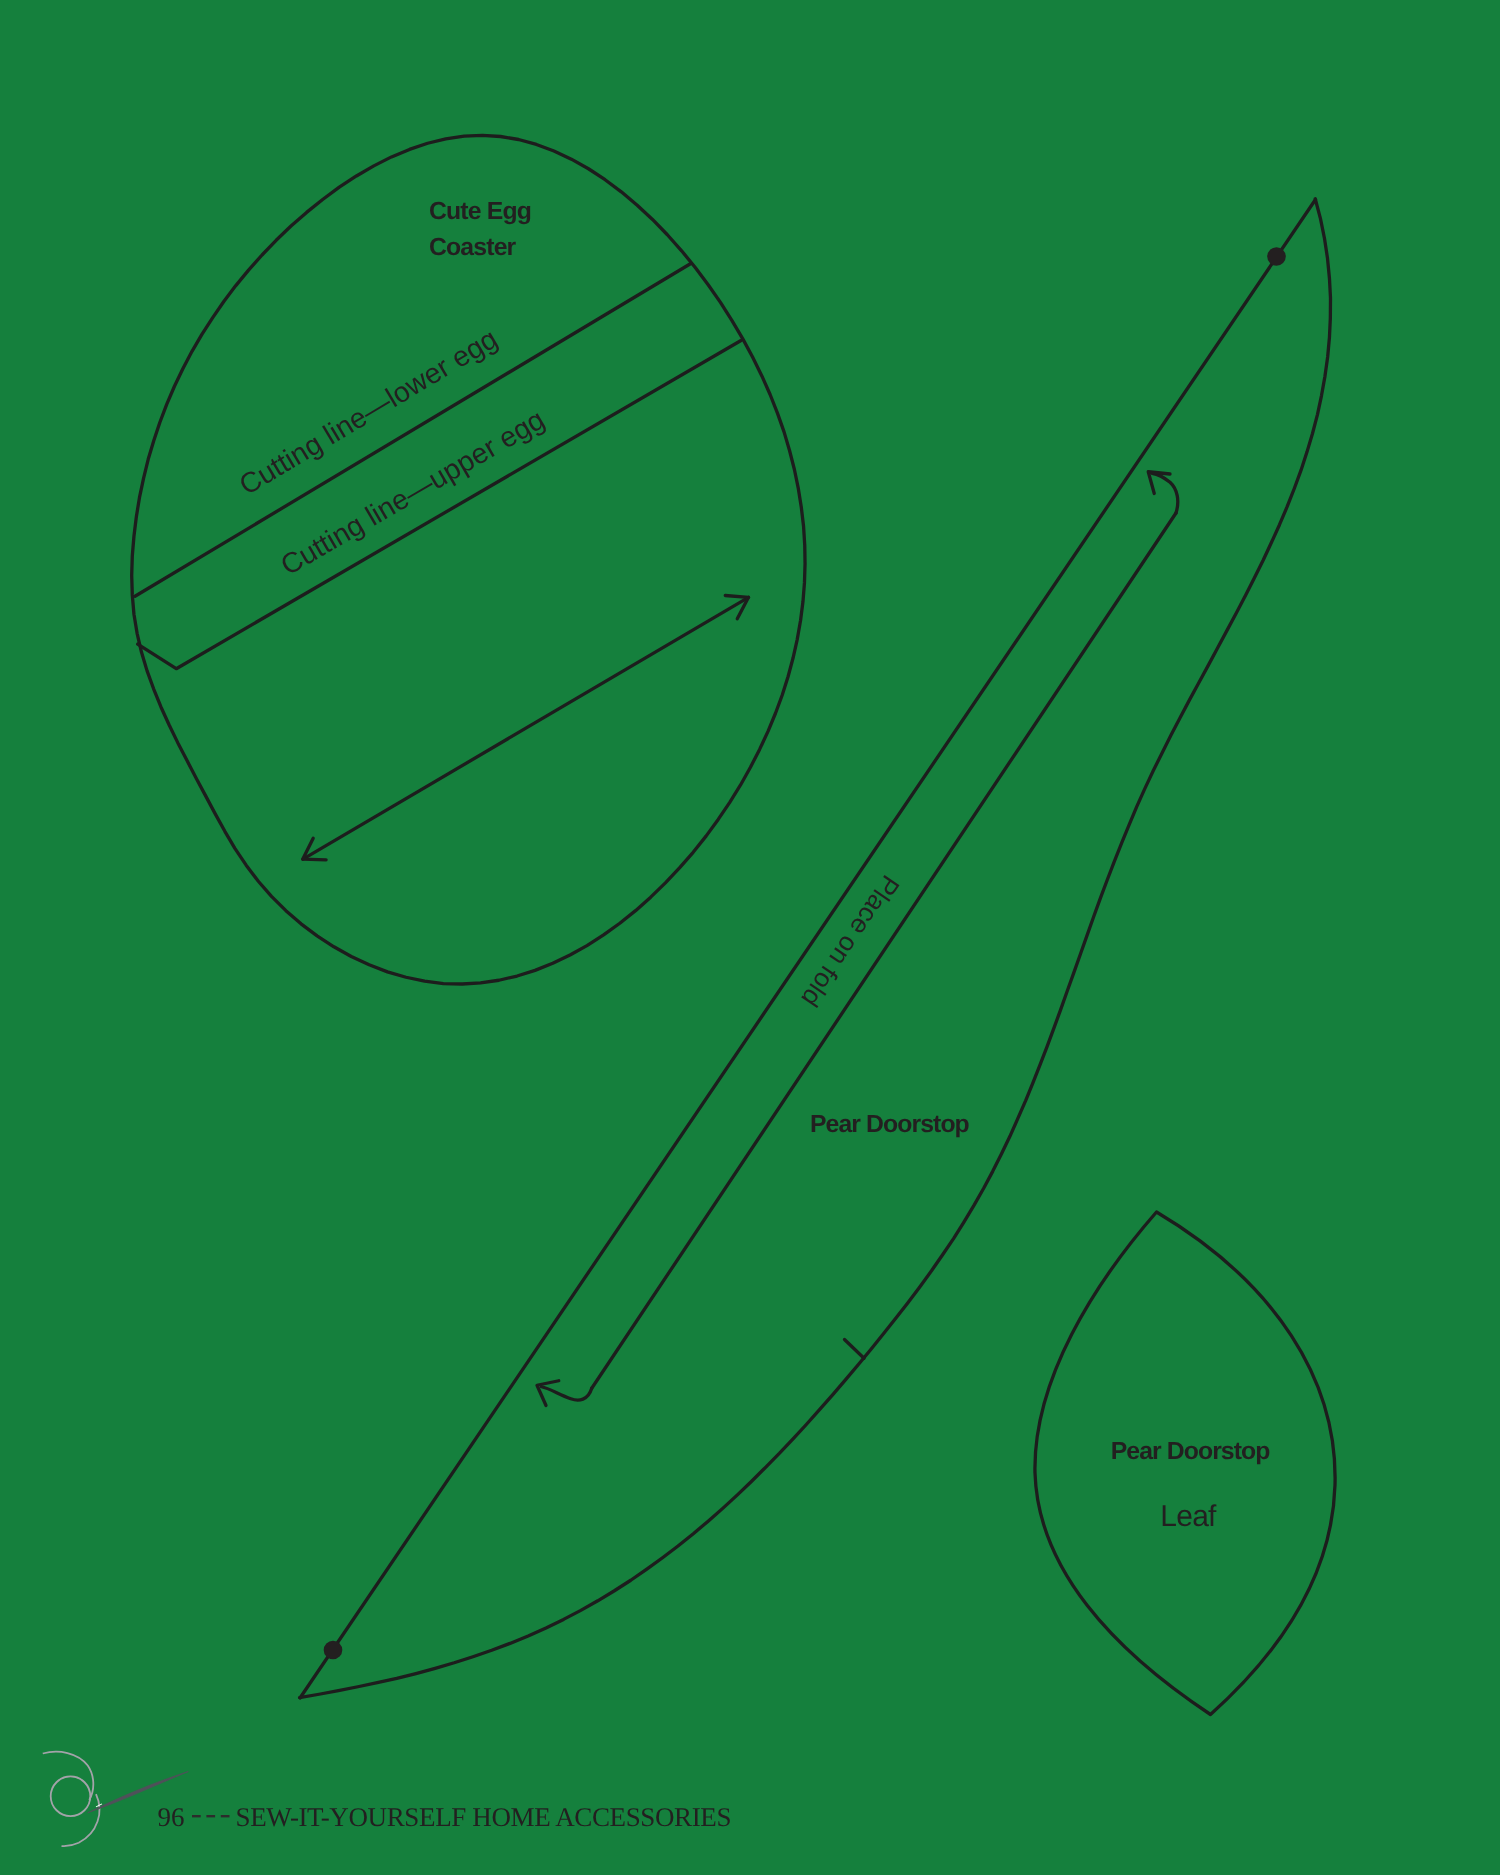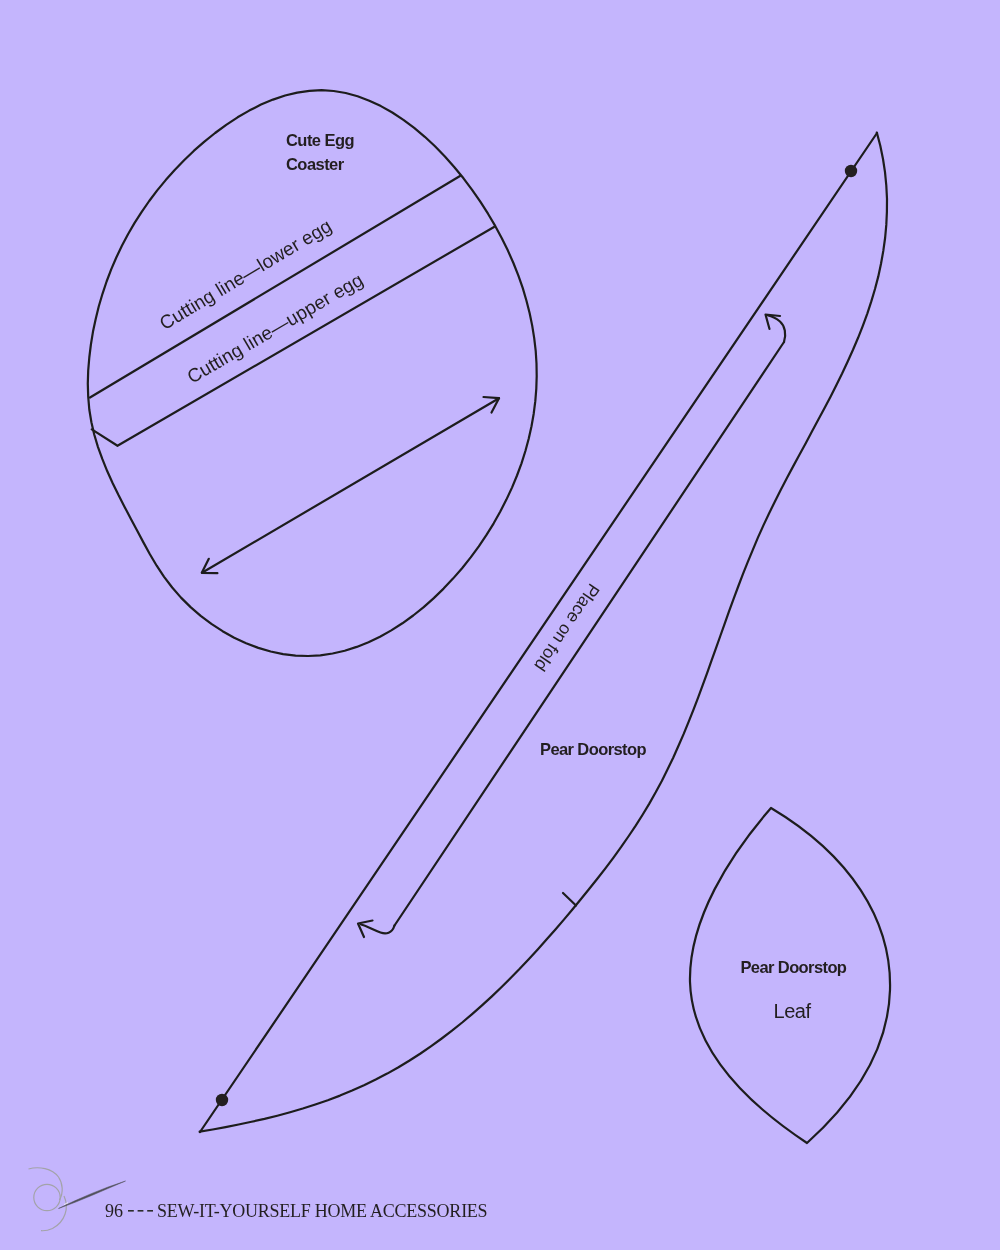--- a/index.html
+++ b/index.html
@@ -1,16 +1,16 @@
 <!DOCTYPE html>
 <html><head>
 <meta charset="utf-8">
 <style>
   html,body{margin:0;padding:0;background:#ffffff;}
-  .page{position:relative;width:1000px;height:1250px;background:#c4b5fd;overflow:hidden;}
+  .page{position:relative;width:1000px;height:1250px;background:#15803d;overflow:hidden;}
   svg{position:absolute;left:0;top:0;}
   text{fill:#231f20;}
 </style>
 </head>
 <body>
 <div class="page">
 <svg width="1000" height="1250" viewBox="0 0 1000 1250" xmlns="http://www.w3.org/2000/svg">
   <g fill="none" stroke="#1d1d1d" stroke-width="2.2" stroke-linecap="round" stroke-linejoin="round">
 
     <path id="egg" d="M 321.6 90.2 L 333.7 91.0 L 345.7 93.0 L 357.6 96.3 L 369.3 100.7 L 380.9 106.1 L 392.3 112.5 L 403.4 119.8 L 414.2 127.9 L 424.8 136.8 L 435.0 146.3 L 444.9 156.5 L 454.4 167.2 L 463.5 178.3 L 472.1 189.8 L 480.3 201.6 L 488.0 213.7 L 495.2 225.9 L 501.8 238.2 L 507.9 250.6 L 513.4 263.0 L 518.3 275.4 L 522.7 287.9 L 526.4 300.5 L 529.6 313.0 L 532.2 325.6 L 534.2 338.2 L 535.7 350.8 L 536.5 363.5 L 536.7 376.1 L 536.3 388.6 L 535.3 401.2 L 533.7 413.7 L 531.5 426.2 L 528.7 438.7 L 525.4 451.0 L 521.5 463.3 L 517.0 475.5 L 512.0 487.6 L 506.4 499.6 L 500.3 511.5 L 493.7 523.3 L 486.5 534.9 L 478.8 546.3 L 470.7 557.4 L 462.1 568.2 L 453.0 578.6 L 443.6 588.6 L 433.8 598.1 L 423.7 607.1 L 413.2 615.5 L 402.4 623.3 L 391.3 630.4 L 380.0 636.7 L 368.5 642.2 L 356.7 646.9 L 344.7 650.7 L 332.6 653.5 L 320.4 655.3 L 308.1 656.0 L 295.6 655.7 L 283.1 654.1 L 270.7 651.5 L 258.3 647.9 L 246.1 643.2 L 234.2 637.7 L 222.6 631.2 L 211.4 623.9 L 200.7 615.9 L 190.6 607.1 L 181.0 597.6 L 172.2 587.5 L 164.1 576.8 L 156.7 565.7 L 149.9 554.2 L 143.4 542.4 L 137.1 530.6 L 130.8 518.8 L 124.6 506.9 L 118.5 495.1 L 112.7 483.2 L 107.3 471.3 L 102.4 459.2 L 98.0 447.1 L 94.3 434.7 L 91.4 422.2 L 89.3 409.5 L 88.2 396.6 L 87.8 383.6 L 88.2 370.6 L 89.3 357.5 L 90.9 344.5 L 93.0 331.6 L 95.7 318.9 L 98.8 306.2 L 102.5 293.8 L 106.6 281.5 L 111.2 269.4 L 116.3 257.5 L 121.9 245.8 L 128.0 234.2 L 134.6 222.9 L 141.7 211.9 L 149.2 201.0 L 157.2 190.4 L 165.7 180.1 L 174.7 170.0 L 184.1 160.2 L 194.0 150.7 L 204.4 141.6 L 215.1 133.0 L 226.2 124.8 L 237.6 117.3 L 249.2 110.6 L 261.0 104.6 L 273.0 99.6 L 285.1 95.5 L 297.2 92.6 L 309.4 90.8 L 321.6 90.2 Z"></path>

